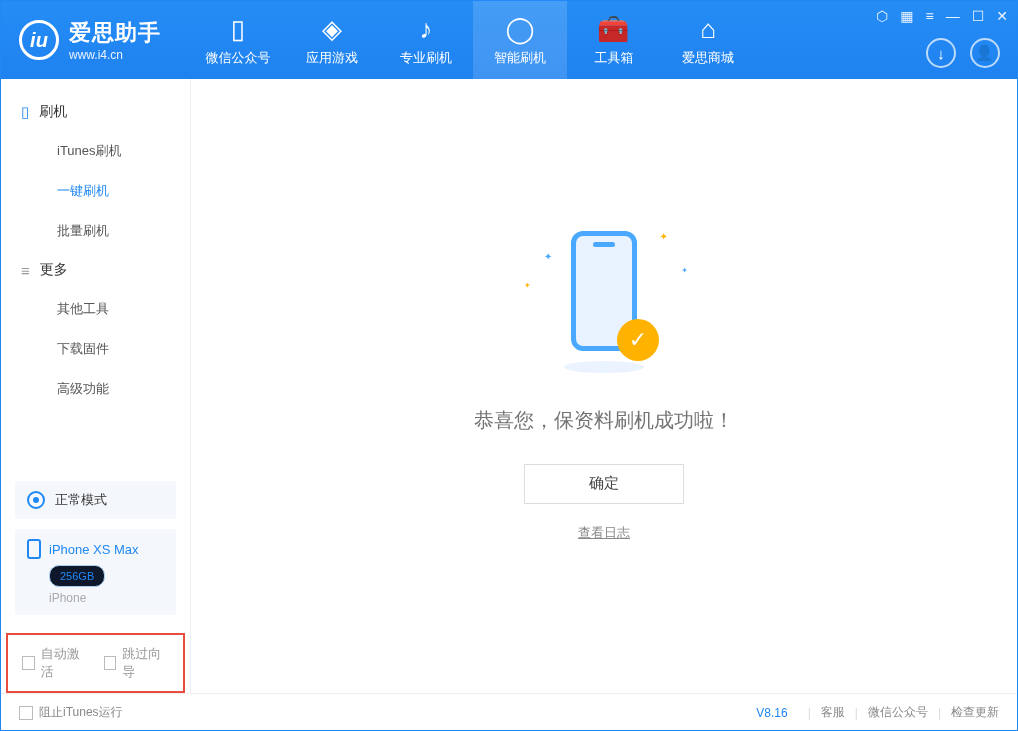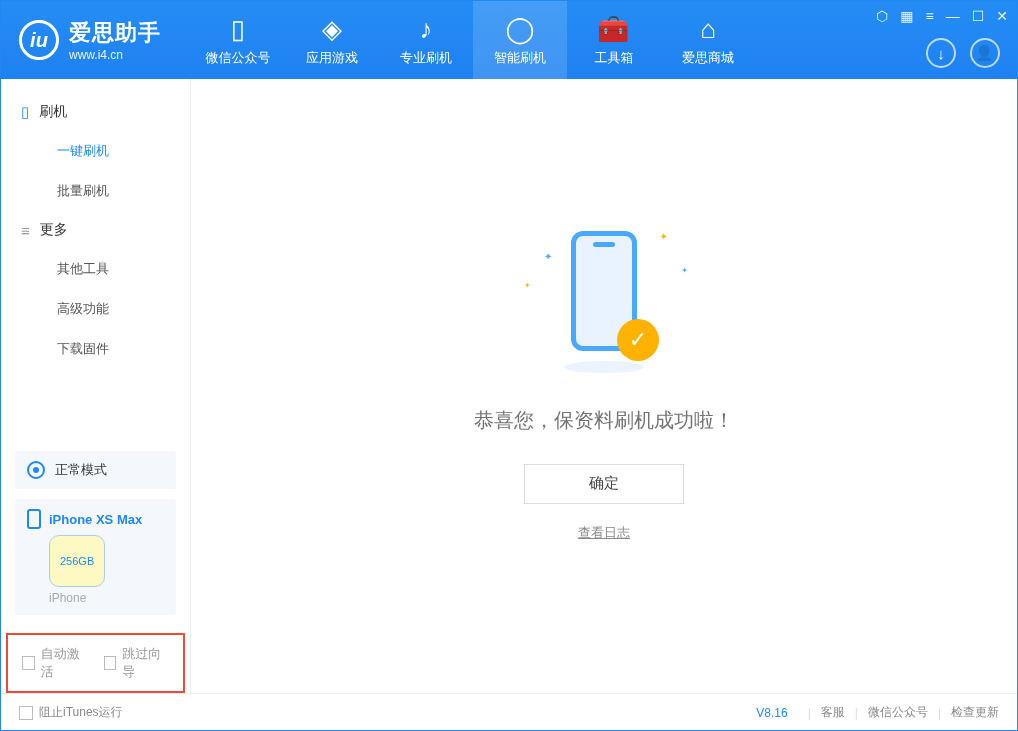--- a/index.html
+++ b/index.html
@@ -23,23 +23,23 @@
 .side-group-title { display: flex; align-items: center; padding: 10px 20px; color: #333; font-size: 14px; font-weight: 500; }
 .side-group-title .g-icon { margin-right: 10px; color: #999; font-size: 15px; }
 .g-icon.blue { color: #2088f4; }
 .side-item { padding: 11px 20px 11px 56px; font-size: 13px; color: #555; cursor: pointer; }
 .side-item.active { color: #2088f4; }
 .side-spacer { flex: 1; }
 .mode-box { margin: 0 14px 10px; background: #f4f7fb; border-radius: 3px; padding: 10px 12px; display: flex; align-items: center; font-size: 13px; color: #333; }
 .mode-box .m-icon { width: 18px; height: 18px; border: 2px solid #2088f4; border-radius: 50%; margin-right: 10px; position: relative; }
 .mode-box .m-icon::after { content: ""; position: absolute; width: 6px; height: 6px; background: #2088f4; border-radius: 50%; top: 4px; left: 4px; }
 .device-box { margin: 0 14px 10px; background: #f4f7fb; border-radius: 3px; padding: 10px 12px; }
-.device-name { color: #2088f4; font-weight: bold; font-size: 13px; display: flex; align-items: center; }
+.device-name { color: #2088f4; font-weight: normal; font-size: 13px; display: flex; align-items: center; }
 .dev-icon { width: 14px; height: 20px; border: 2px solid #2088f4; border-radius: 3px; margin-right: 8px; display: inline-block; }
-.storage-pill { display: inline-block; border: 1px solid #a8cef8; color: #2088f4; font-size: 11px; padding: 19px 10px; border-radius: 10px; margin: 6px 0 4px 22px; background: #fef9c3; }
+.storage-pill { display: inline-block; border: 1px solid #a8cef8; color: #2088f4; font-size: 11px; padding: 4px 10px; border-radius: 10px; margin: 6px 0 4px 22px; background: #0f172a; }
 .device-type { color: #aaa; font-size: 12px; margin-left: 22px; }
 .check-row { border: 2px solid #e74c3c; margin: 8px 5px 0; padding: 10px 14px; display: flex; gap: 16px; font-size: 13px; color: #999; }
 .cb { display: flex; align-items: center; cursor: pointer; }
 .cb-box { width: 14px; height: 14px; border: 1px solid #bbb; margin-right: 6px; }
 .main { flex: 1; display: flex; flex-direction: column; align-items: center; justify-content: center; }
 .phone-illus { position: relative; width: 120px; height: 140px; }
 .phone-body { position: absolute; left: 27px; top: 0; width: 66px; height: 120px; border: 5px solid #4aa8ff; border-radius: 12px; background: #e8f3ff; }
 .phone-body::before { content: ""; position: absolute; top: 6px; left: 50%; transform: translateX(-50%); width: 22px; height: 5px; background: #4aa8ff; border-radius: 3px; }
 .check-circle { position: absolute; right: 5px; bottom: 10px; width: 42px; height: 42px; background: #ffb300; border-radius: 50%; display: flex; align-items: center; justify-content: center; color: #fff; font-size: 22px; }
 .sparkle { position: absolute; color: #4aa8ff; font-size: 16px; }
@@ -108,30 +108,31 @@
     <div class="circ-btn">👤</div>
   </div>
 </div>
 
 <div class="body-area">
   <div class="sidebar">
     <div class="side-group-title">
       <span class="g-icon blue">▯</span>
       <span>刷机</span>
     </div>
+    <div class="side-item">iTunes刷机</div>
     <div class="side-item active">一键刷机</div>
     <div class="side-item">批量刷机</div>
 
     <div class="side-group-title">
       <span class="g-icon">≡</span>
       <span>更多</span>
     </div>
     <div class="side-item">其他工具</div>
+    <div class="side-item">下载固件</div>
     <div class="side-item">高级功能</div>
-    <div class="side-item">下载固件</div>
 
     <div class="side-spacer"></div>
 
     <div class="mode-box">
       <span class="m-icon"></span>
       <span>正常模式</span>
     </div>
 
     <div class="device-box">
       <div class="device-name">

